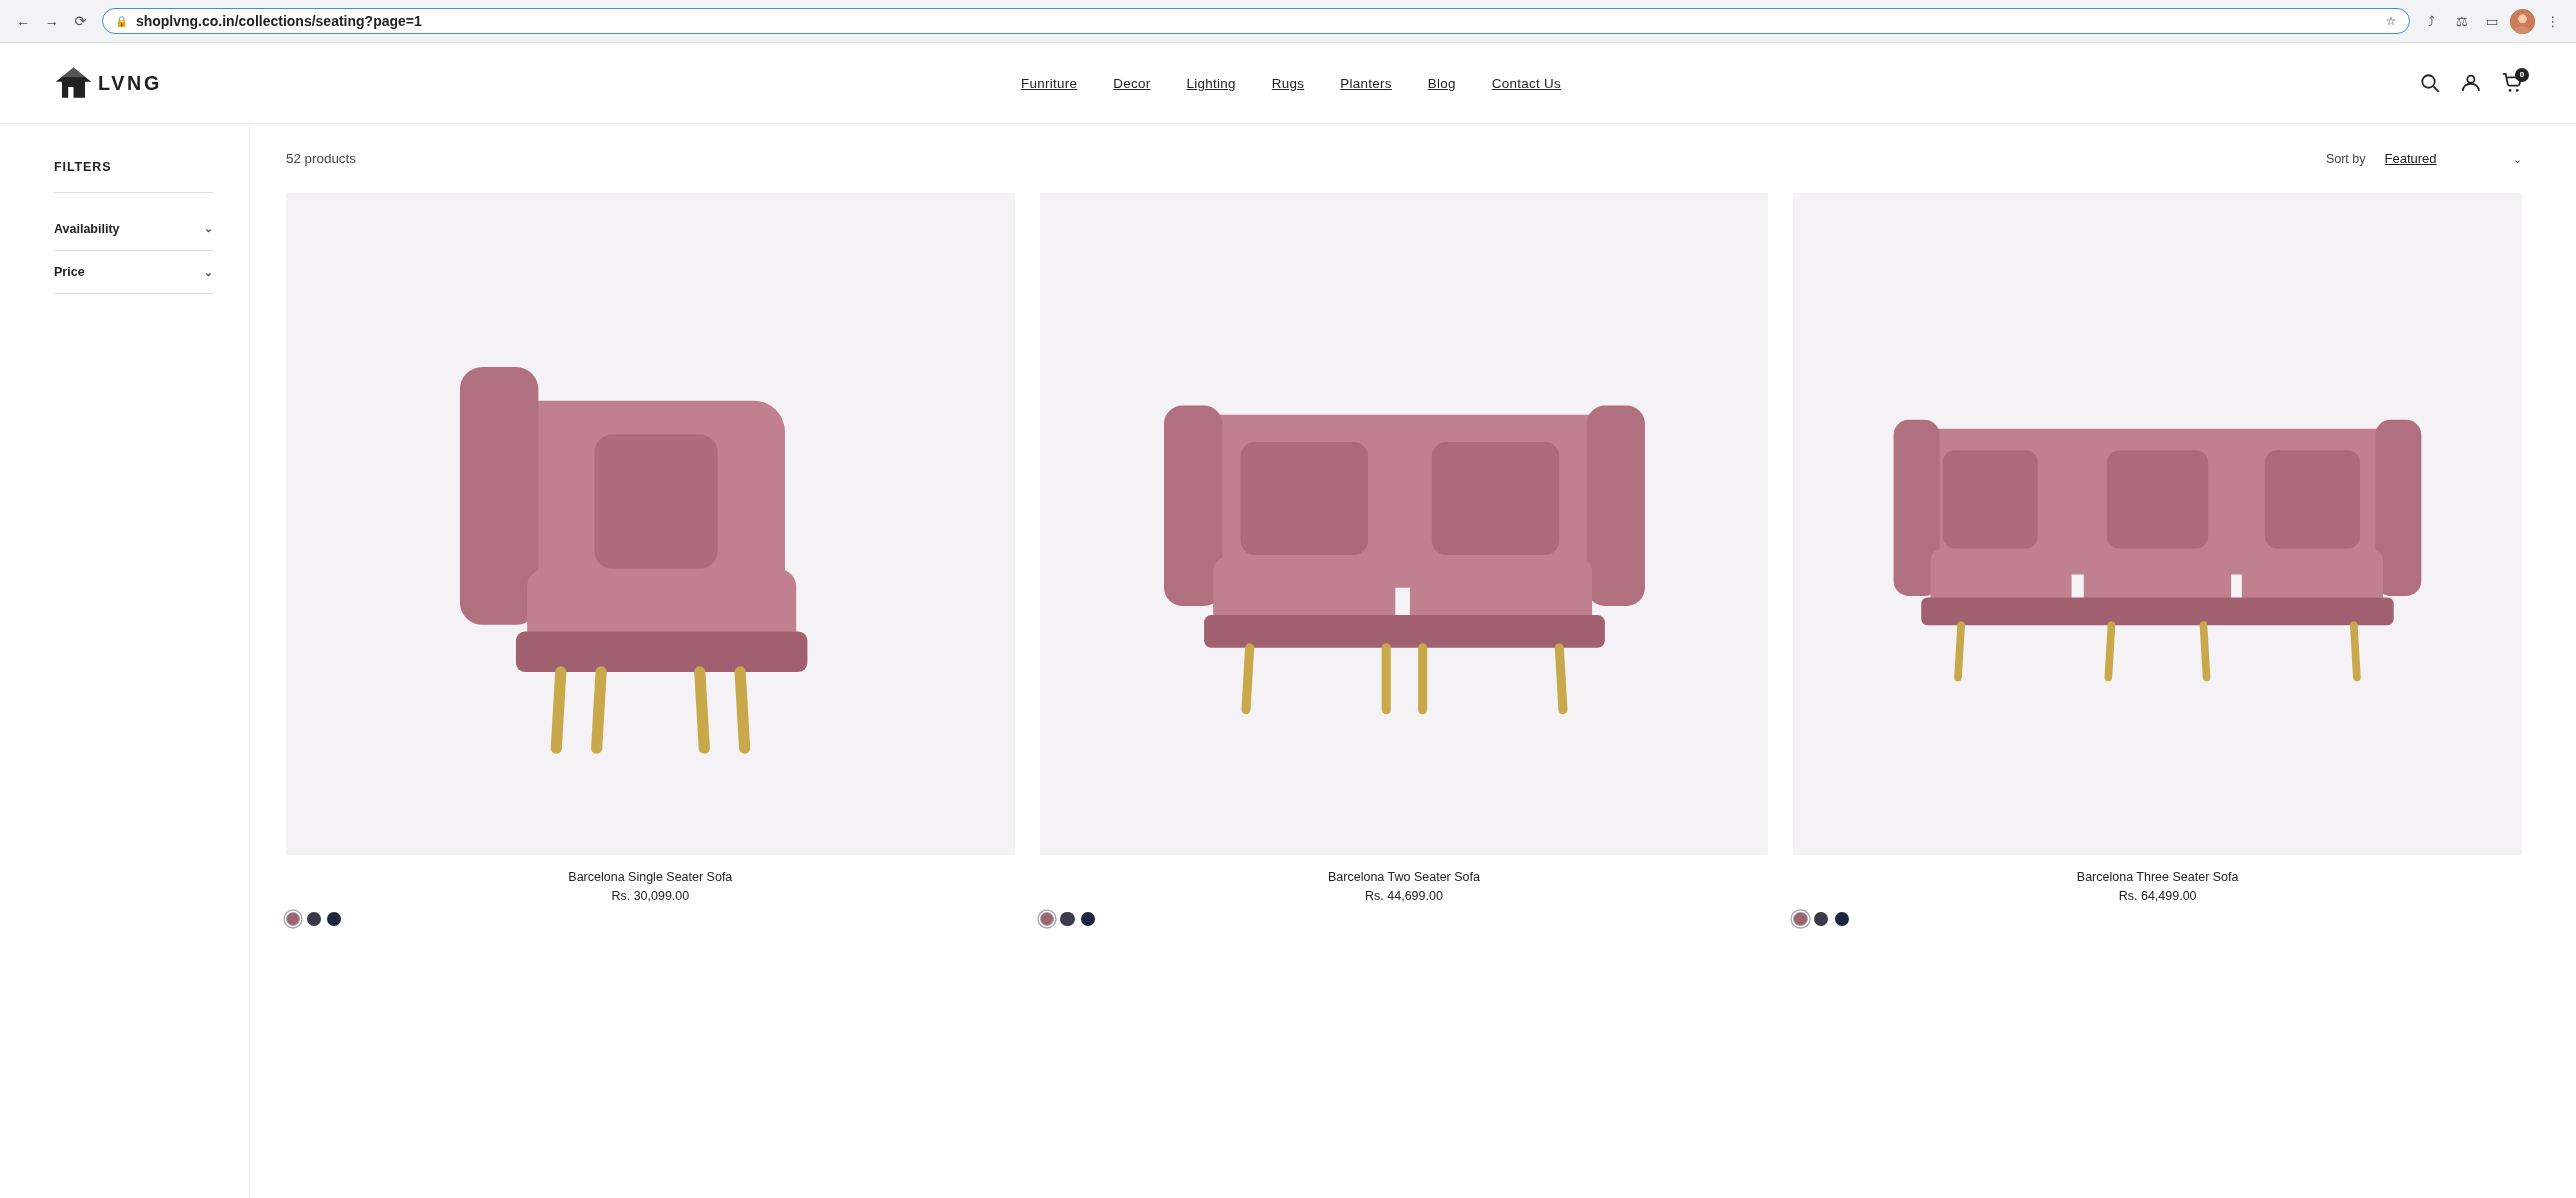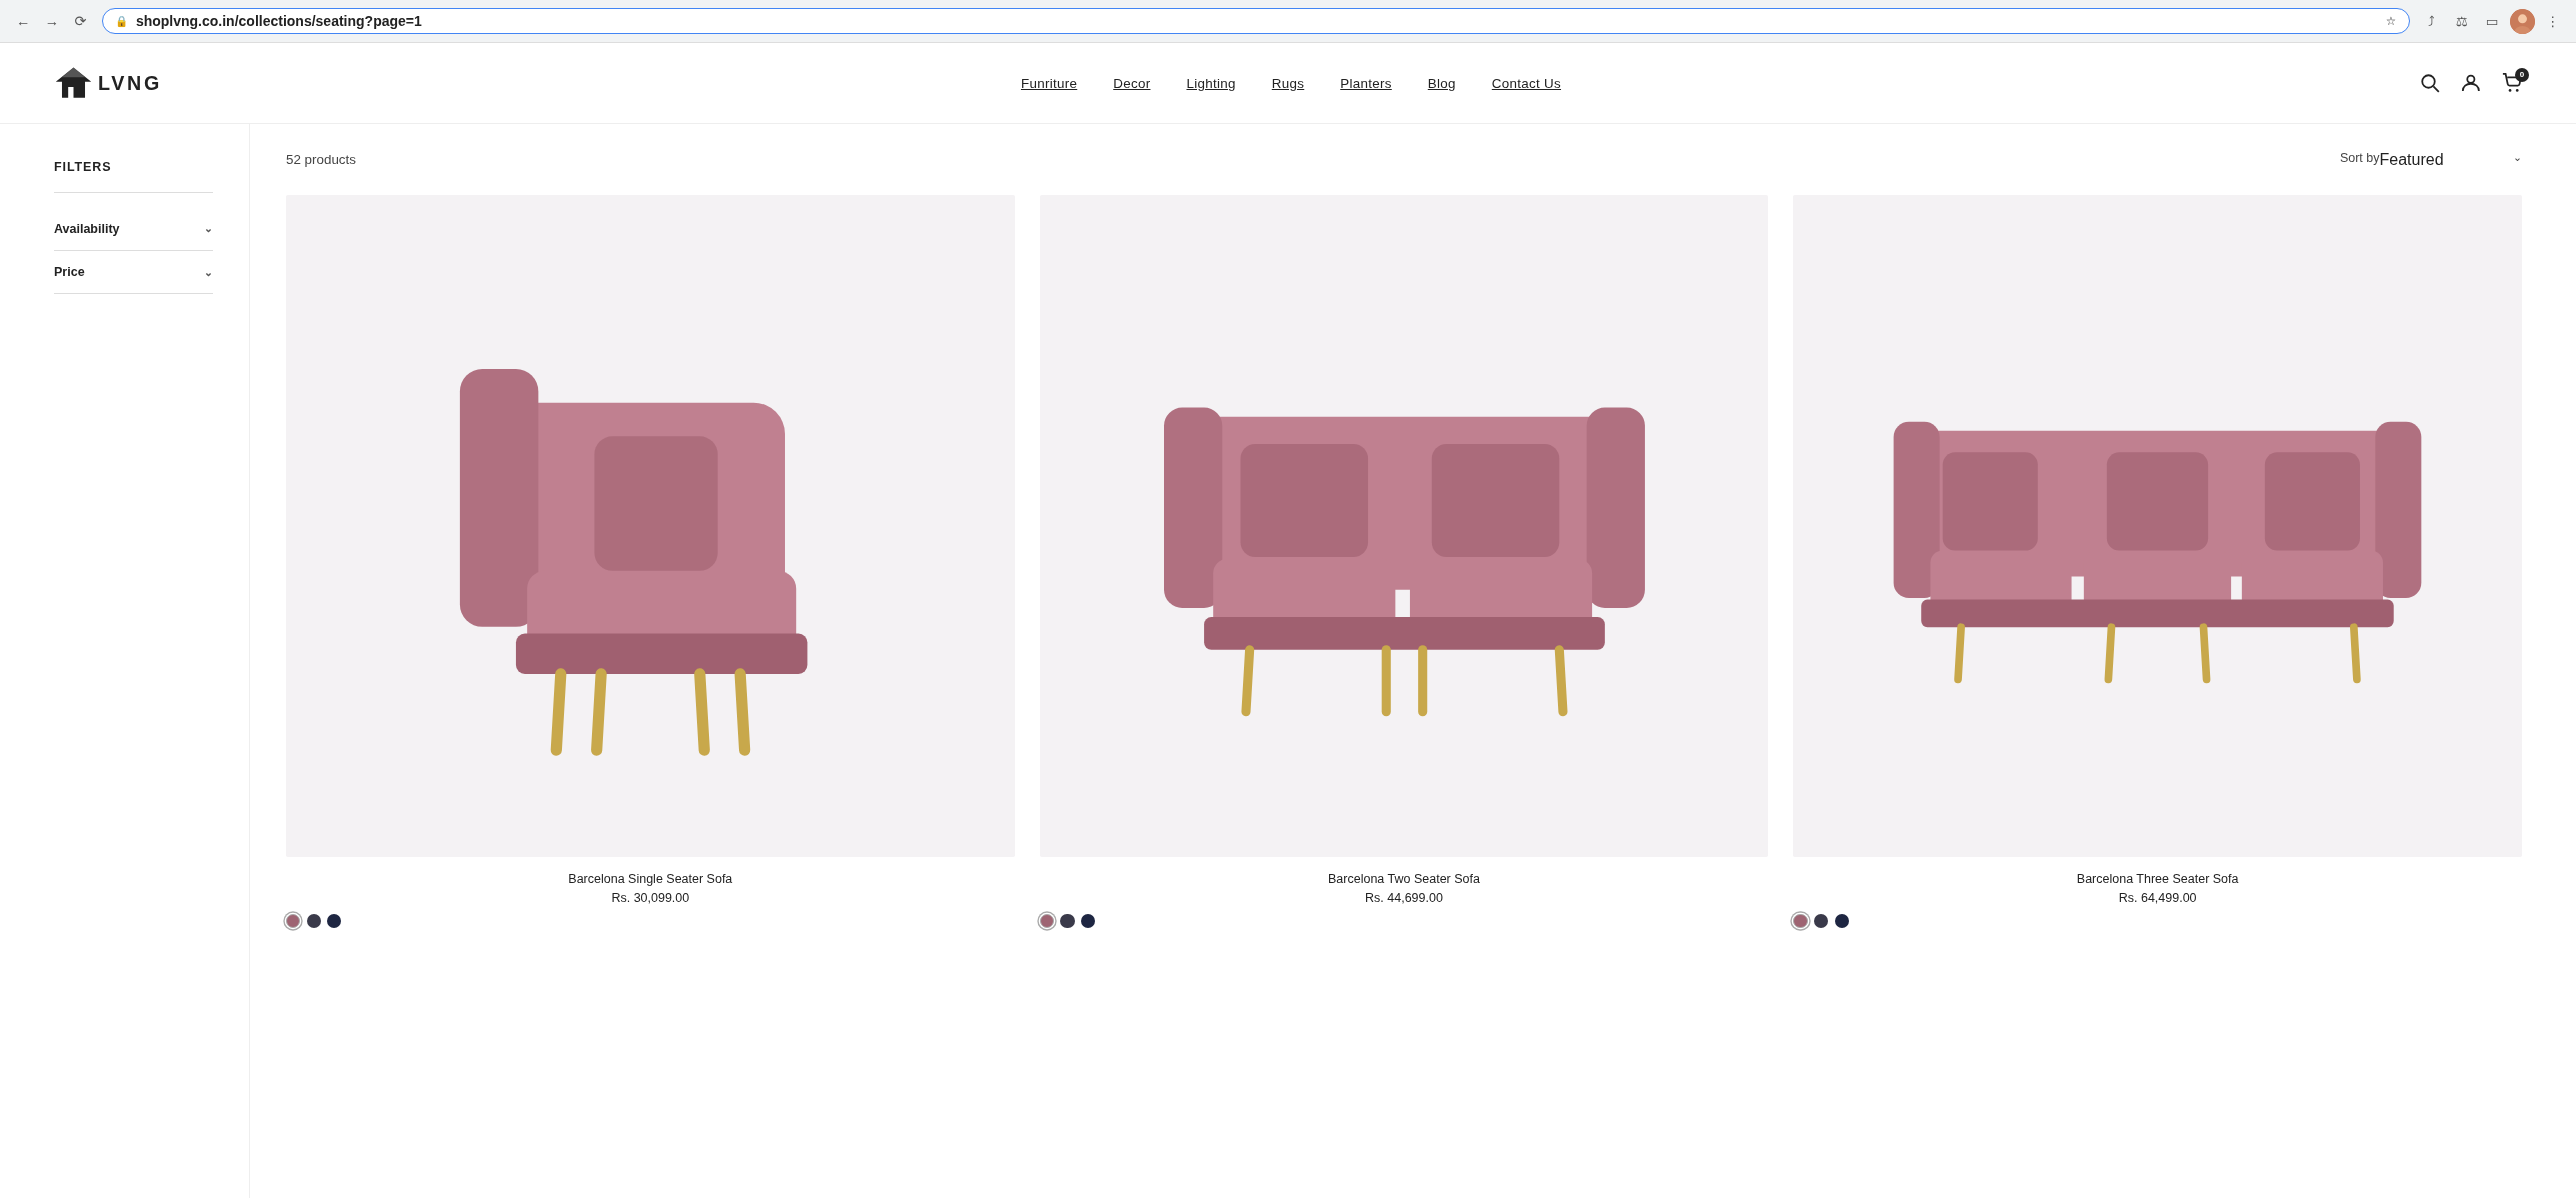--- a/index.html
+++ b/index.html
@@ -164,37 +164,38 @@
       align-items: center;
       justify-content: space-between;
       margin-bottom: 27px;
     }
     .products-count {
       font-size: 13.4px;
       color: #444;
     }
     .sort-select-wrapper {
       display: flex;
-      align-items: flex-start;
-      gap: 0;
+      align-items: flex-end;
+      gap: 19px;
       font-size: 12.5px;
       color: #444;
     }
     .sort-label { font-weight: 400; }
     .sort-select {
       border: none;
       outline: none;
-      font-size: 16px;
+      font-size: 13px;
       color: #222;
       font-weight: 500;
       cursor: pointer;
       background: transparent;
       appearance: none;
       -webkit-appearance: none;
       padding-right: 16px;
+      text-decoration: underline;
     }
     .sort-select-wrapper .chevron { font-size: 10.7px; color: #444; margin-left: -12.5px; }
 
     
     .products-grid {
       display: grid;
       grid-template-columns: repeat(3, 1fr);
       gap: 27px 25px;
     }
     .product-card {

